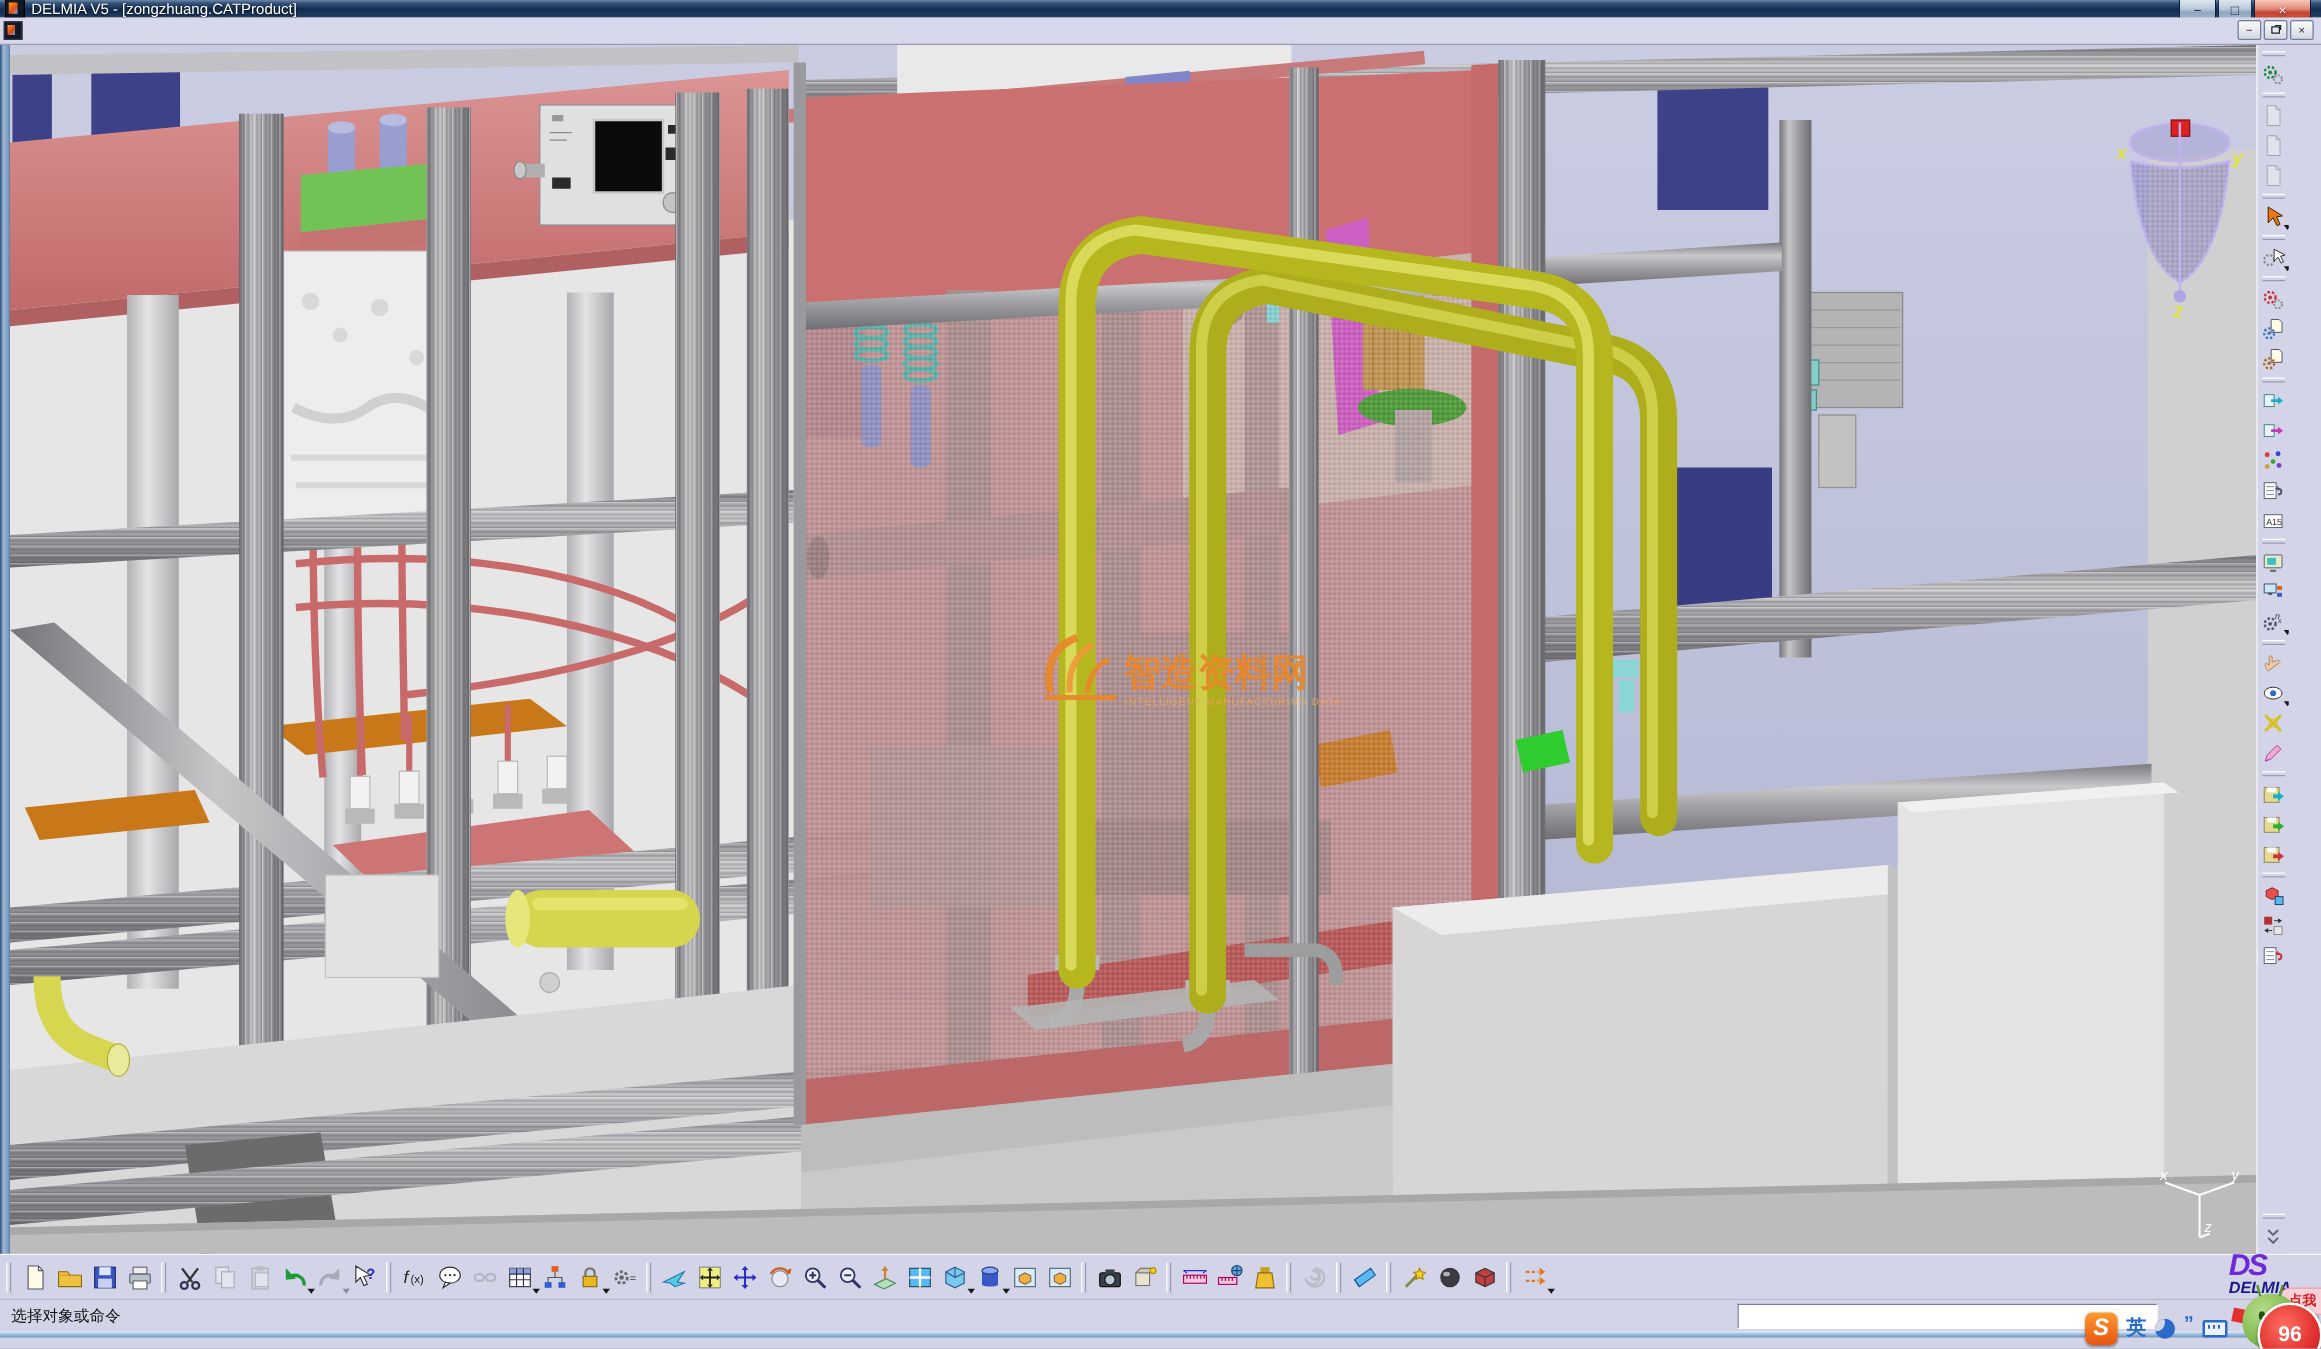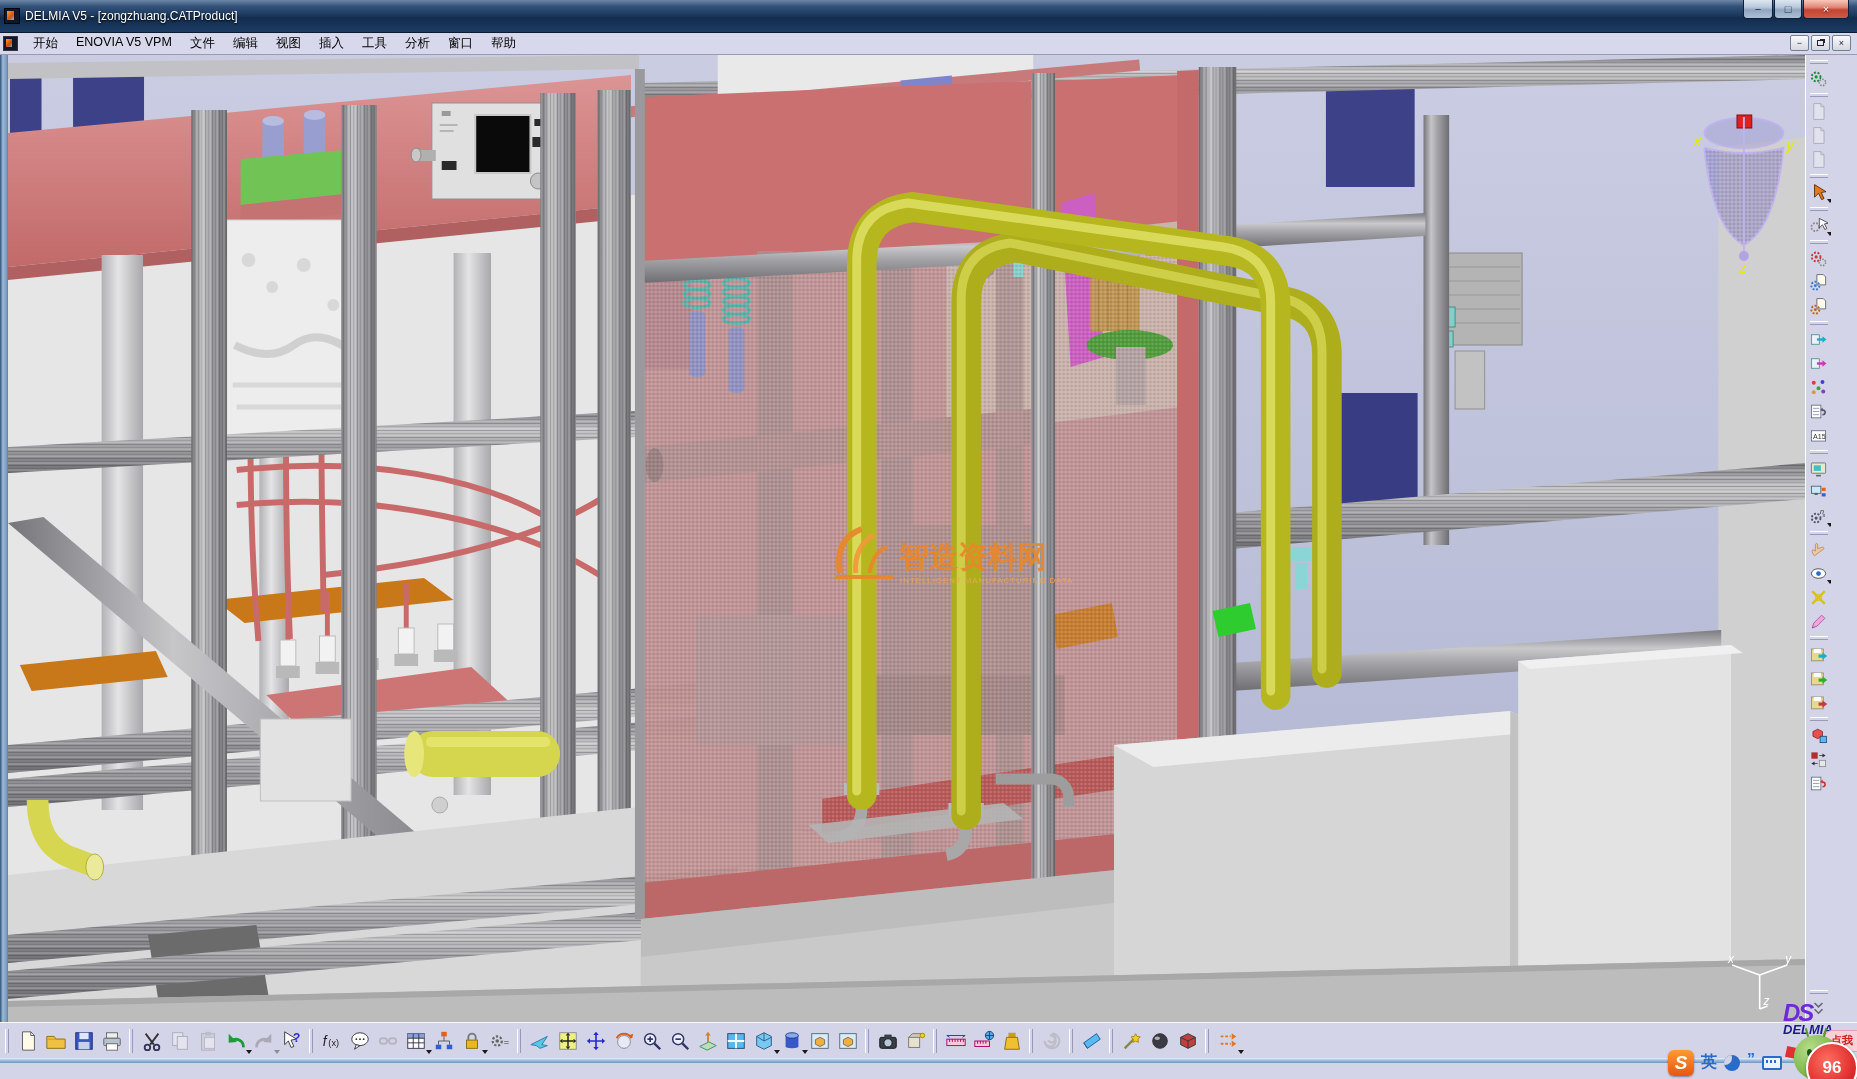--- a/index.html
+++ b/index.html
@@ -1,20 +1,20 @@
 <!DOCTYPE html>
 <html><head>
 <meta charset="utf-8">
 <style>
   html,body{margin:0;padding:0;background:#9aa;}
   *{box-sizing:border-box;}
   .app{position:relative;width:1857px;height:1079px;overflow:hidden;
        font-family:"Liberation Sans","DejaVu Sans",sans-serif;background:#d4d4e8;}
   
-  .titlebar{height:33px;display:flex;align-items:center;position:relative;
+  .titlebar{height:14px;display:flex;align-items:center;position:relative;
     background:linear-gradient(180deg,#6d86a6 0%,#33527a 20%,#1d3a60 46%,#122c4e 56%,#1d3c63 100%);
     border-bottom:1px solid #0a1a30;}
   .titlebar .appico{width:16px;height:16px;margin:0 5px 0 4px;position:relative;
     background:#101826;border:1px solid #000;}
   .titlebar .appico::before{content:"";position:absolute;left:2px;top:2px;width:7px;height:9px;
     background:linear-gradient(135deg,#ff9a2a,#e05010 60%,#7ab0ff);}
   .titlebar .ttext{color:#fff;font-size:12px;text-shadow:0 1px 2px #000;}
   .winbtns{position:absolute;right:8px;top:0;display:flex;}
   .winbtn{height:19px;border:1px solid #0d2038;border-top:none;border-radius:0 0 4px 4px;
     display:flex;align-items:center;justify-content:center;font-size:11px;color:#16283c;
@@ -380,32 +380,20 @@
     <span class="ttext">DELMIA V5 - [zongzhuang.CATProduct]</span>
     <div class="winbtns">
       <div class="winbtn min">−</div>
       <div class="winbtn max">□</div>
       <div class="winbtn close">×</div>
     </div>
   </div>
 
   <div class="menubar">
     <span class="mdico"></span>
-    <div style="display:flex;">
-        <span class="menu-item">开始</span>
-        <span class="menu-item">ENOVIA V5 VPM</span>
-        <span class="menu-item">文件</span>
-        <span class="menu-item">编辑</span>
-        <span class="menu-item">视图</span>
-        <span class="menu-item">插入</span>
-        <span class="menu-item">工具</span>
-        <span class="menu-item">分析</span>
-        <span class="menu-item">窗口</span>
-        <span class="menu-item">帮助</span>
-      </div>
     <div class="mdibtns">
       <div class="mdibtn">−</div>
       <div class="mdibtn">
           <span class="rest"></span>
         </div>
       <div class="mdibtn">×</div>
     </div>
   </div>
 
   <div class="bodywrap">
@@ -1137,20 +1125,25 @@
         <span class="grip-v"></span>
         <span class="tbicon">
           <svg viewBox="0 0 24 24" style="color:#e07820">
             <use href="#sym-dotted"></use>
           </svg>
           <i class="dd"></i>
         </span>
       </div>
     </div>
 
+  <div class="statusbar">
+    <span class="status-msg">选择对象或命令</span>
+    <input class="cmd-input" type="text" value="" style="">
+    <span class="corner-cell"></span>
+  </div>
   <div class="bottom-strip"></div>
 
   <div class="ds-logo">
     <div class="ds"><span>DS</span></div>
     <div class="dname">DELMIA</div>
   </div>
   <div class="balloon">点我</div>
   <div class="ime">
     <span class="slogo">S</span>
     <span class="lang">英</span>

